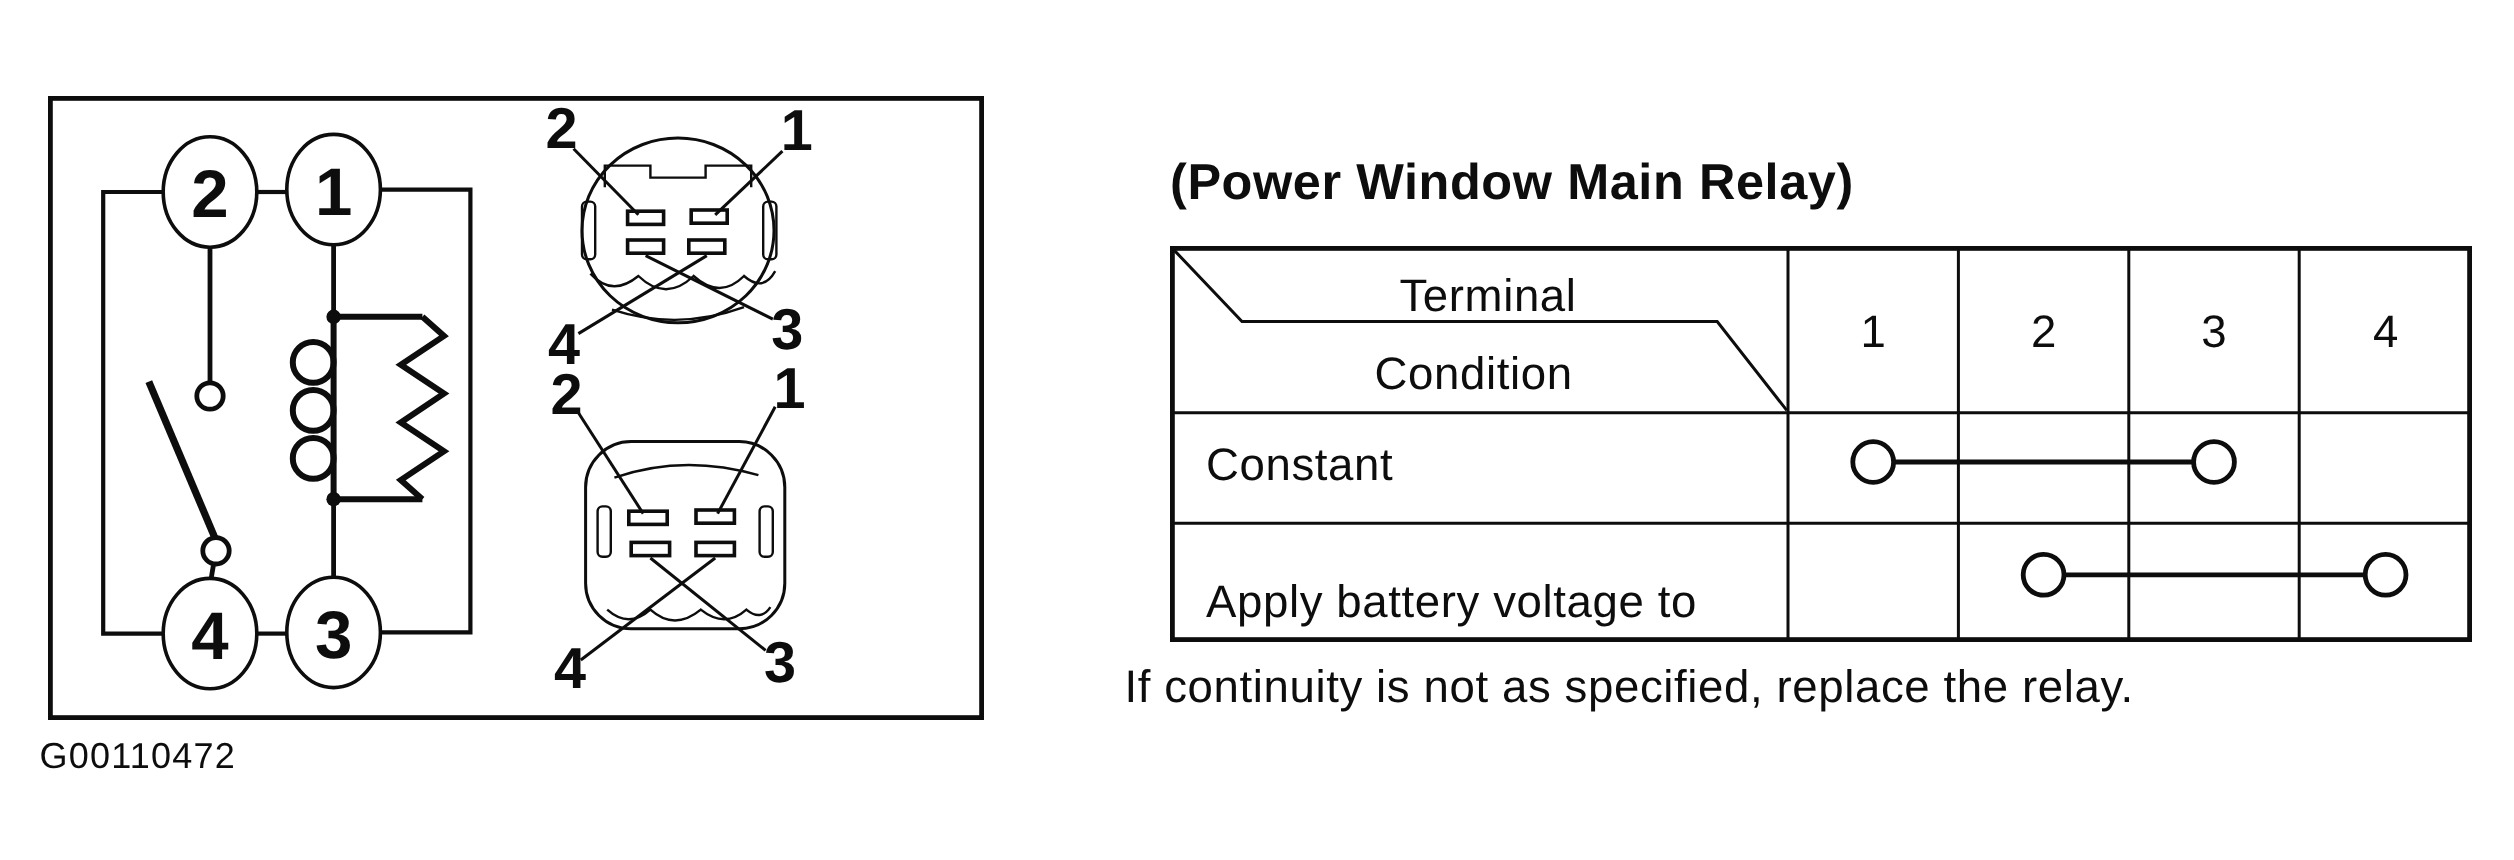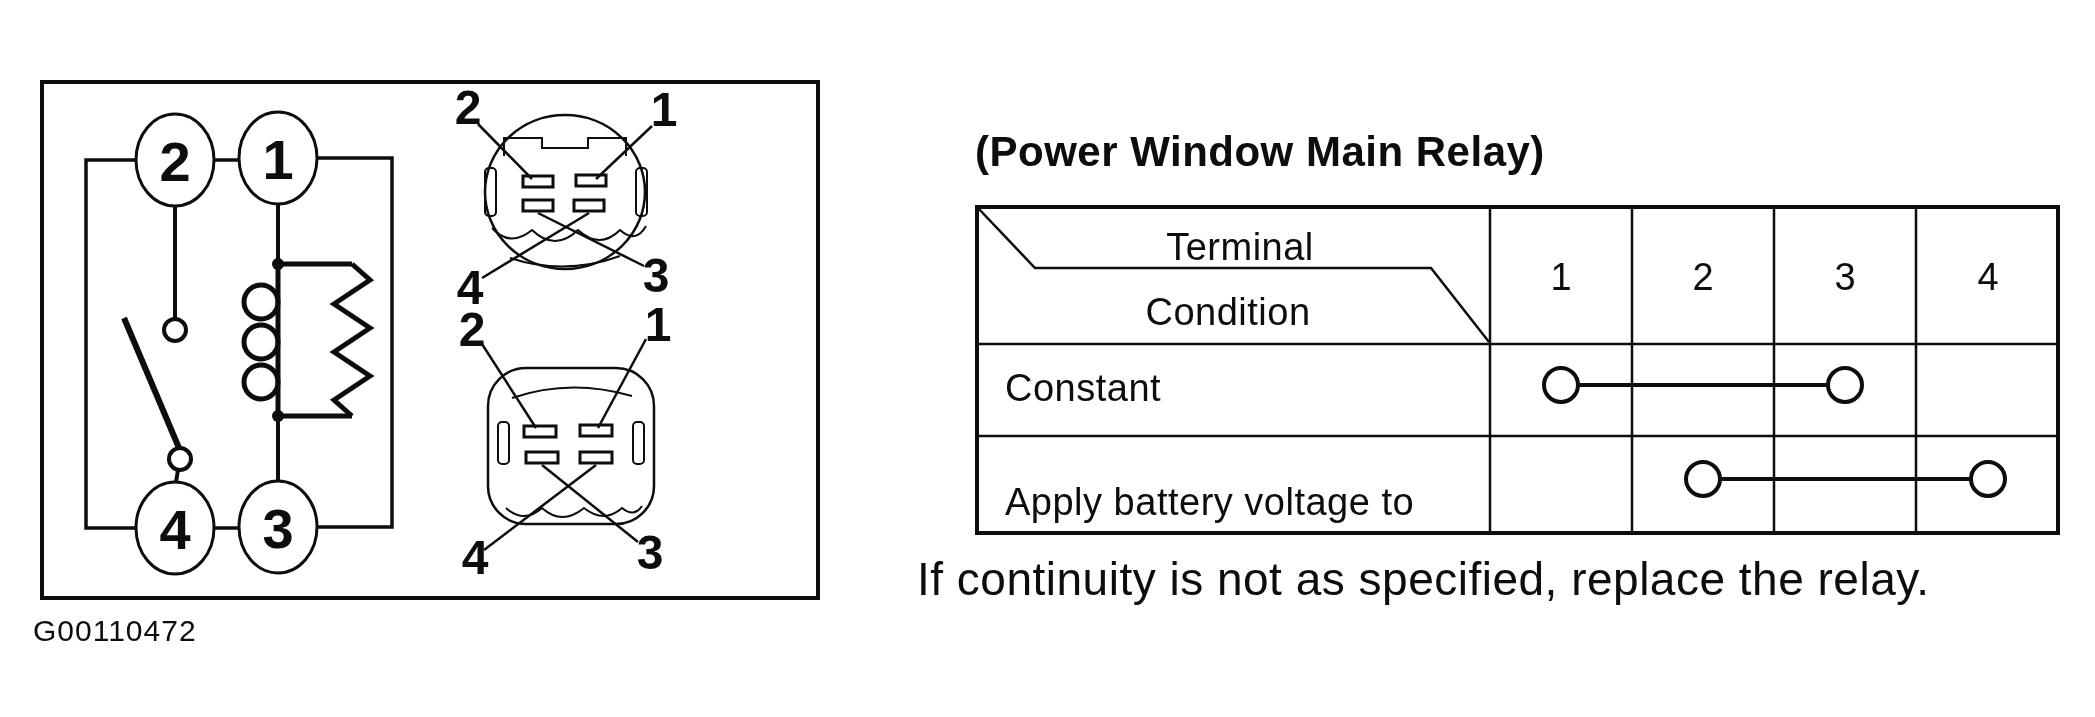--- a/index.html
+++ b/index.html
@@ -20,22 +20,22 @@
   }
   .pin-digit{font-size:48px;font-weight:bold;}
   .term-digit{font-size:56px;font-weight:bold;}
   .tbl-txt{font-size:38px;font-weight:400;letter-spacing:0.5px;}
   .tbl-digit{font-size:38px;font-weight:400;}
   .heading{
     position:absolute;left:975px;top:128px;
     font-size:42px;font-weight:bold;letter-spacing:0.5px;
   }
   .footer-note{
-    position:absolute;left:917px;top:552px;
-    font-size:46px;font-weight:400;letter-spacing:0.5px;
+    position:absolute;left:937px;top:552px;
+    font-size:38px;font-weight:400;letter-spacing:0.5px;
   }
   .figcode{
     position:absolute;left:33px;top:614px;
     font-size:30px;font-weight:400;letter-spacing:1px;
   }
   .cond2{
     position:absolute;left:1005px;top:436px;
     font-size:38px;font-weight:400;letter-spacing:0.5px;line-height:41px;margin-top:46px;
   }
   svg{position:absolute;}

